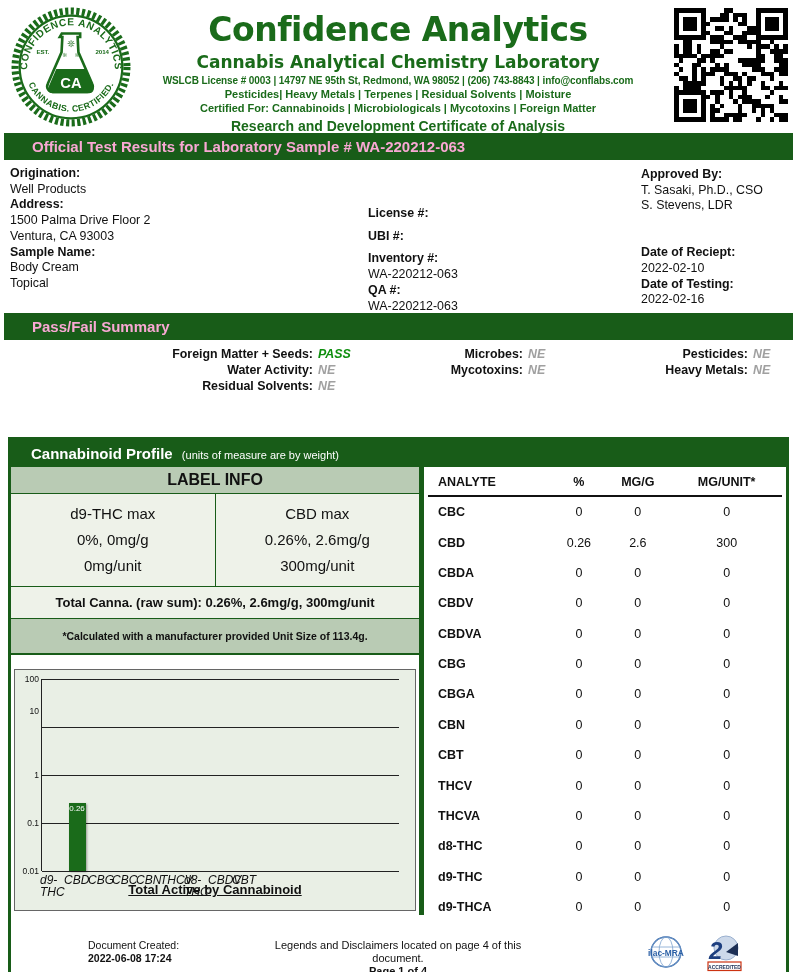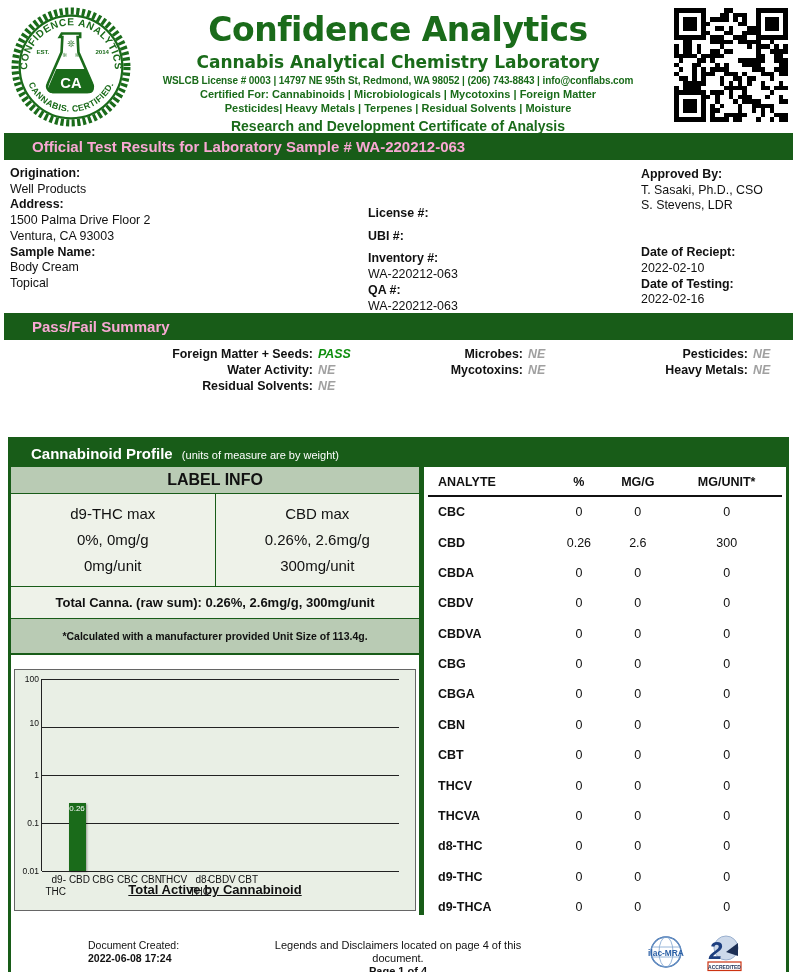--- a/index.html
+++ b/index.html
@@ -67,21 +67,21 @@
   .li-cell.first{border-right:1px solid var(--bar);}
   .li-total{background:var(--light);text-align:center;font-weight:bold;font-size:13px;padding:8px 0;border-top:1px solid var(--bar);}
   .li-note{background:var(--sage);text-align:center;font-weight:bold;font-size:10.5px;padding:11px 4px;border-top:1px solid var(--bar);}
   
   .chart-box{flex:1;margin:14px 3px 4px 3px;background:var(--chartbg);border:1px solid #666;position:relative;}
   .plot{position:absolute;left:26px;top:9px;width:358px;height:192px;border-left:1px solid #222;}
   .gridline{position:absolute;left:0;right:0;height:1px;background:#222;}
   .ytick{position:absolute;right:100%;margin-right:3px;width:24px;text-align:right;font-size:8.5px;color:#111;}
   .cbar{position:absolute;width:17px;background:var(--green);box-shadow:1px 1px 2px rgba(0,0,0,.35);}
   .cbar-label{font-size:8px;color:#fff;text-align:center;margin-top:1px;}
-  .xtick{position:absolute;top:195px;width:26px;text-align:right;font-size:10px;line-height:12px;}
+  .xtick{position:absolute;top:195px;width:26px;text-align:left;font-size:12px;line-height:12px;font-style:italic;}
   .chart-title{position:absolute;bottom:13px;left:0;right:0;text-align:center;font-weight:bold;font-size:13px;text-decoration:underline;}
   
   table.analyte{width:100%;border-collapse:collapse;}
   table.analyte th{font-size:12.5px;font-weight:bold;text-align:center;padding:8px 2px 6px;border-bottom:2px solid #111;}
   table.analyte td{font-size:12.5px;text-align:center;padding:8.2px 2px;}
   table.analyte .al{text-align:left;padding-left:10px;}
   table.analyte .b{font-weight:bold;}
   
   .foot-left{position:absolute;left:88px;top:939px;font-size:10.5px;line-height:13px;}
   .foot-center{position:absolute;left:248px;top:939px;width:300px;text-align:center;font-size:11px;line-height:13px;}
@@ -111,22 +111,22 @@
     <text x="60" y="40" text-anchor="middle" font-size="9" fill="#1a6b1a">❊</text>
     <text x="54" y="50" text-anchor="middle" font-size="5.5" fill="#1a6b1a">❊</text>
     <text x="66" y="50" text-anchor="middle" font-size="5.5" fill="#1a6b1a">❊</text>
   </g>
 </svg>
 
 <div class="hdr">
   <div class="hdr-title">Confidence Analytics</div>
   <div class="hdr-sub">Cannabis Analytical Chemistry Laboratory</div>
   <div class="hdr-line">WSLCB License # 0003 | 14797 NE 95th St, Redmond, WA 98052 | (206) 743-8843 | info@conflabs.com</div>
+  <div class="hdr-cert">Pesticides| Heavy Metals | Terpenes | Residual Solvents | Moisture</div>
   <div class="hdr-cert">Certified For: Cannabinoids | Microbiologicals | Mycotoxins | Foreign Matter</div>
-  <div class="hdr-cert">Pesticides| Heavy Metals | Terpenes | Residual Solvents | Moisture</div>
   <div class="hdr-rd">Research and Development Certificate of Analysis</div>
 </div>
 
 <svg class="qr" id="qr" viewBox="0 0 25 25" shape-rendering="crispEdges">
     <rect x="0" y="0" width="1" height="1"></rect>
     <rect x="1" y="0" width="1" height="1"></rect>
     <rect x="2" y="0" width="1" height="1"></rect>
     <rect x="3" y="0" width="1" height="1"></rect>
     <rect x="4" y="0" width="1" height="1"></rect>
     <rect x="5" y="0" width="1" height="1"></rect>
@@ -550,21 +550,21 @@
           </div>
         </div>
         <div class="li-total">Total Canna. (raw sum): 0.26%, 2.6mg/g, 300mg/unit</div>
         <div class="li-note">*Calculated with a manufacturer provided Unit Size of 113.4g.</div>
       </div>
       <div class="chart-box">
         <div class="plot" id="plot">
             <div class="gridline" style="top: 0px;"></div>
             <div class="ytick" style="top: -5px;">100</div>
             <div class="gridline" style="top: 48px;"></div>
-            <div class="ytick" style="top: 39px;">10</div>
+            <div class="ytick" style="top: 27px;">10</div>
             <div class="gridline" style="top: 96px;"></div>
             <div class="ytick" style="top: 91px;">1</div>
             <div class="gridline" style="top: 144px;"></div>
             <div class="ytick" style="top: 139px;">0.1</div>
             <div class="gridline" style="top: 192px;"></div>
             <div class="ytick" style="top: 187px;">0.01</div>
             <div class="xtick" style="left: -2px;">
               <div>d9-</div>
               <div>THC</div>
             </div>

